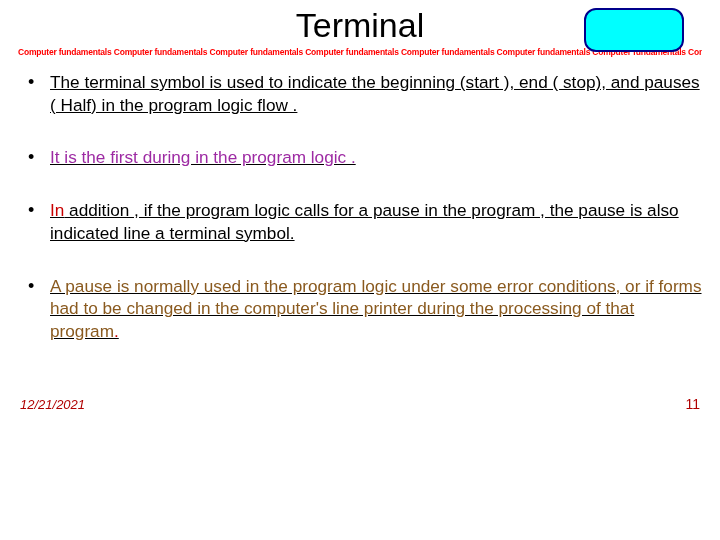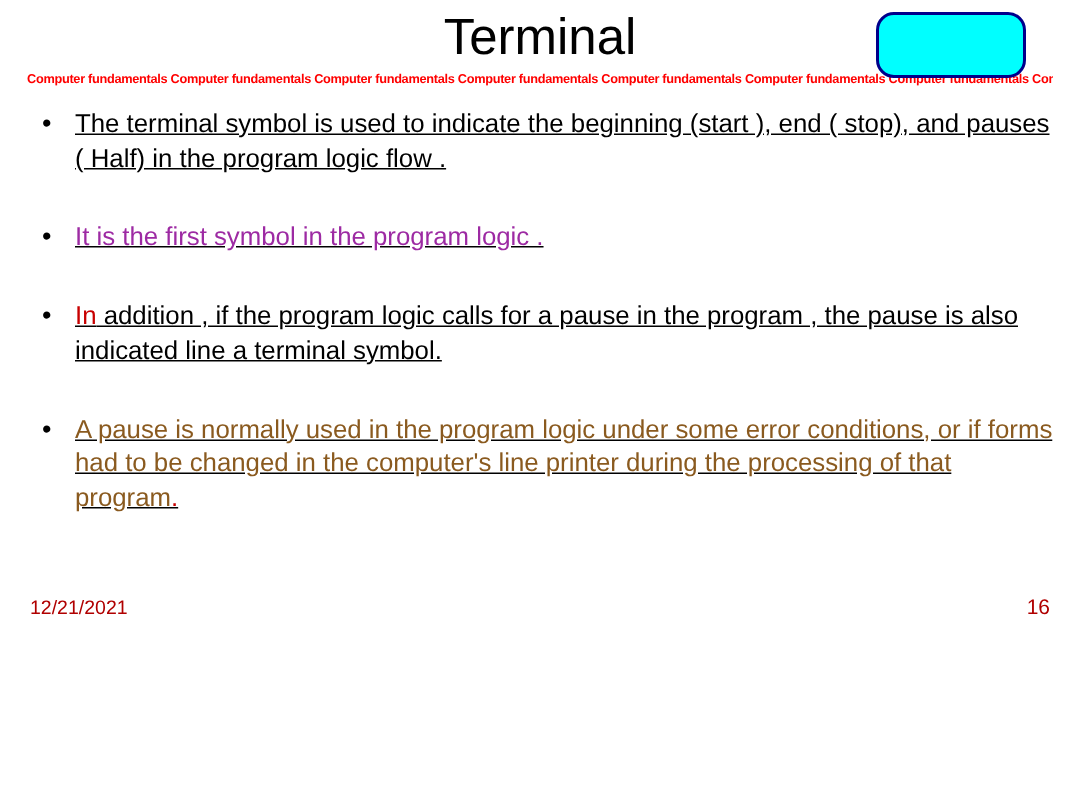--- a/index.html
+++ b/index.html
@@ -70,40 +70,41 @@
   .txt-in-red { color: #c80000; text-align: center; }
   .txt-brown { color: #8a5a1f; }
   .txt-period-red { color: #c80000; }
   .footer-date {
     position: absolute;
     left: 20px;
     bottom: 16px;
     font-size: 13px;
     color: #b00000;
     font-family: Arial, sans-serif;
+    font-style: italic;
   }
   .footer-num {
     position: absolute;
     right: 20px;
     bottom: 16px;
     font-size: 14px;
     color: #b00000;
     font-family: Arial, sans-serif;
   }
 </style>
 </head>
 <body>
 
 <div class="slide">
   <div class="terminal-shape"></div>
   <h1 class="title">Terminal</h1>
   <div class="tape">Computer fundamentals Computer fundamentals Computer fundamentals Computer fundamentals Computer fundamentals Computer fundamentals Computer fundamentals Computer fundamentals </div>
 
   <ul class="bullets">
       <li><span class="txt-black">The terminal symbol is used to indicate the beginning (start ), end ( stop), and pauses ( Half) in the program logic flow .</span></li>
-      <li><span class="txt-purple"> It is the first symbol in the program logic .</span></li>
+      <li><span class="txt-purple"> It is the first during in the program logic .</span></li>
       <li><span> </span><span class="txt-in-red">In</span><span class="txt-black"> addition , if the program logic calls for a pause in the program , the pause is also indicated line a terminal symbol.</span></li>
       <li><span class="txt-brown">A pause is normally used in the program logic under some error conditions, or if forms had to be changed in the computer's line printer during the processing of that program</span><span class="txt-period-red">.</span></li>
     </ul>
 
   <div class="footer-date">12/21/2021</div>
-  <div class="footer-num">16</div>
+  <div class="footer-num">11</div>
 </div>
 
 </body></html>

